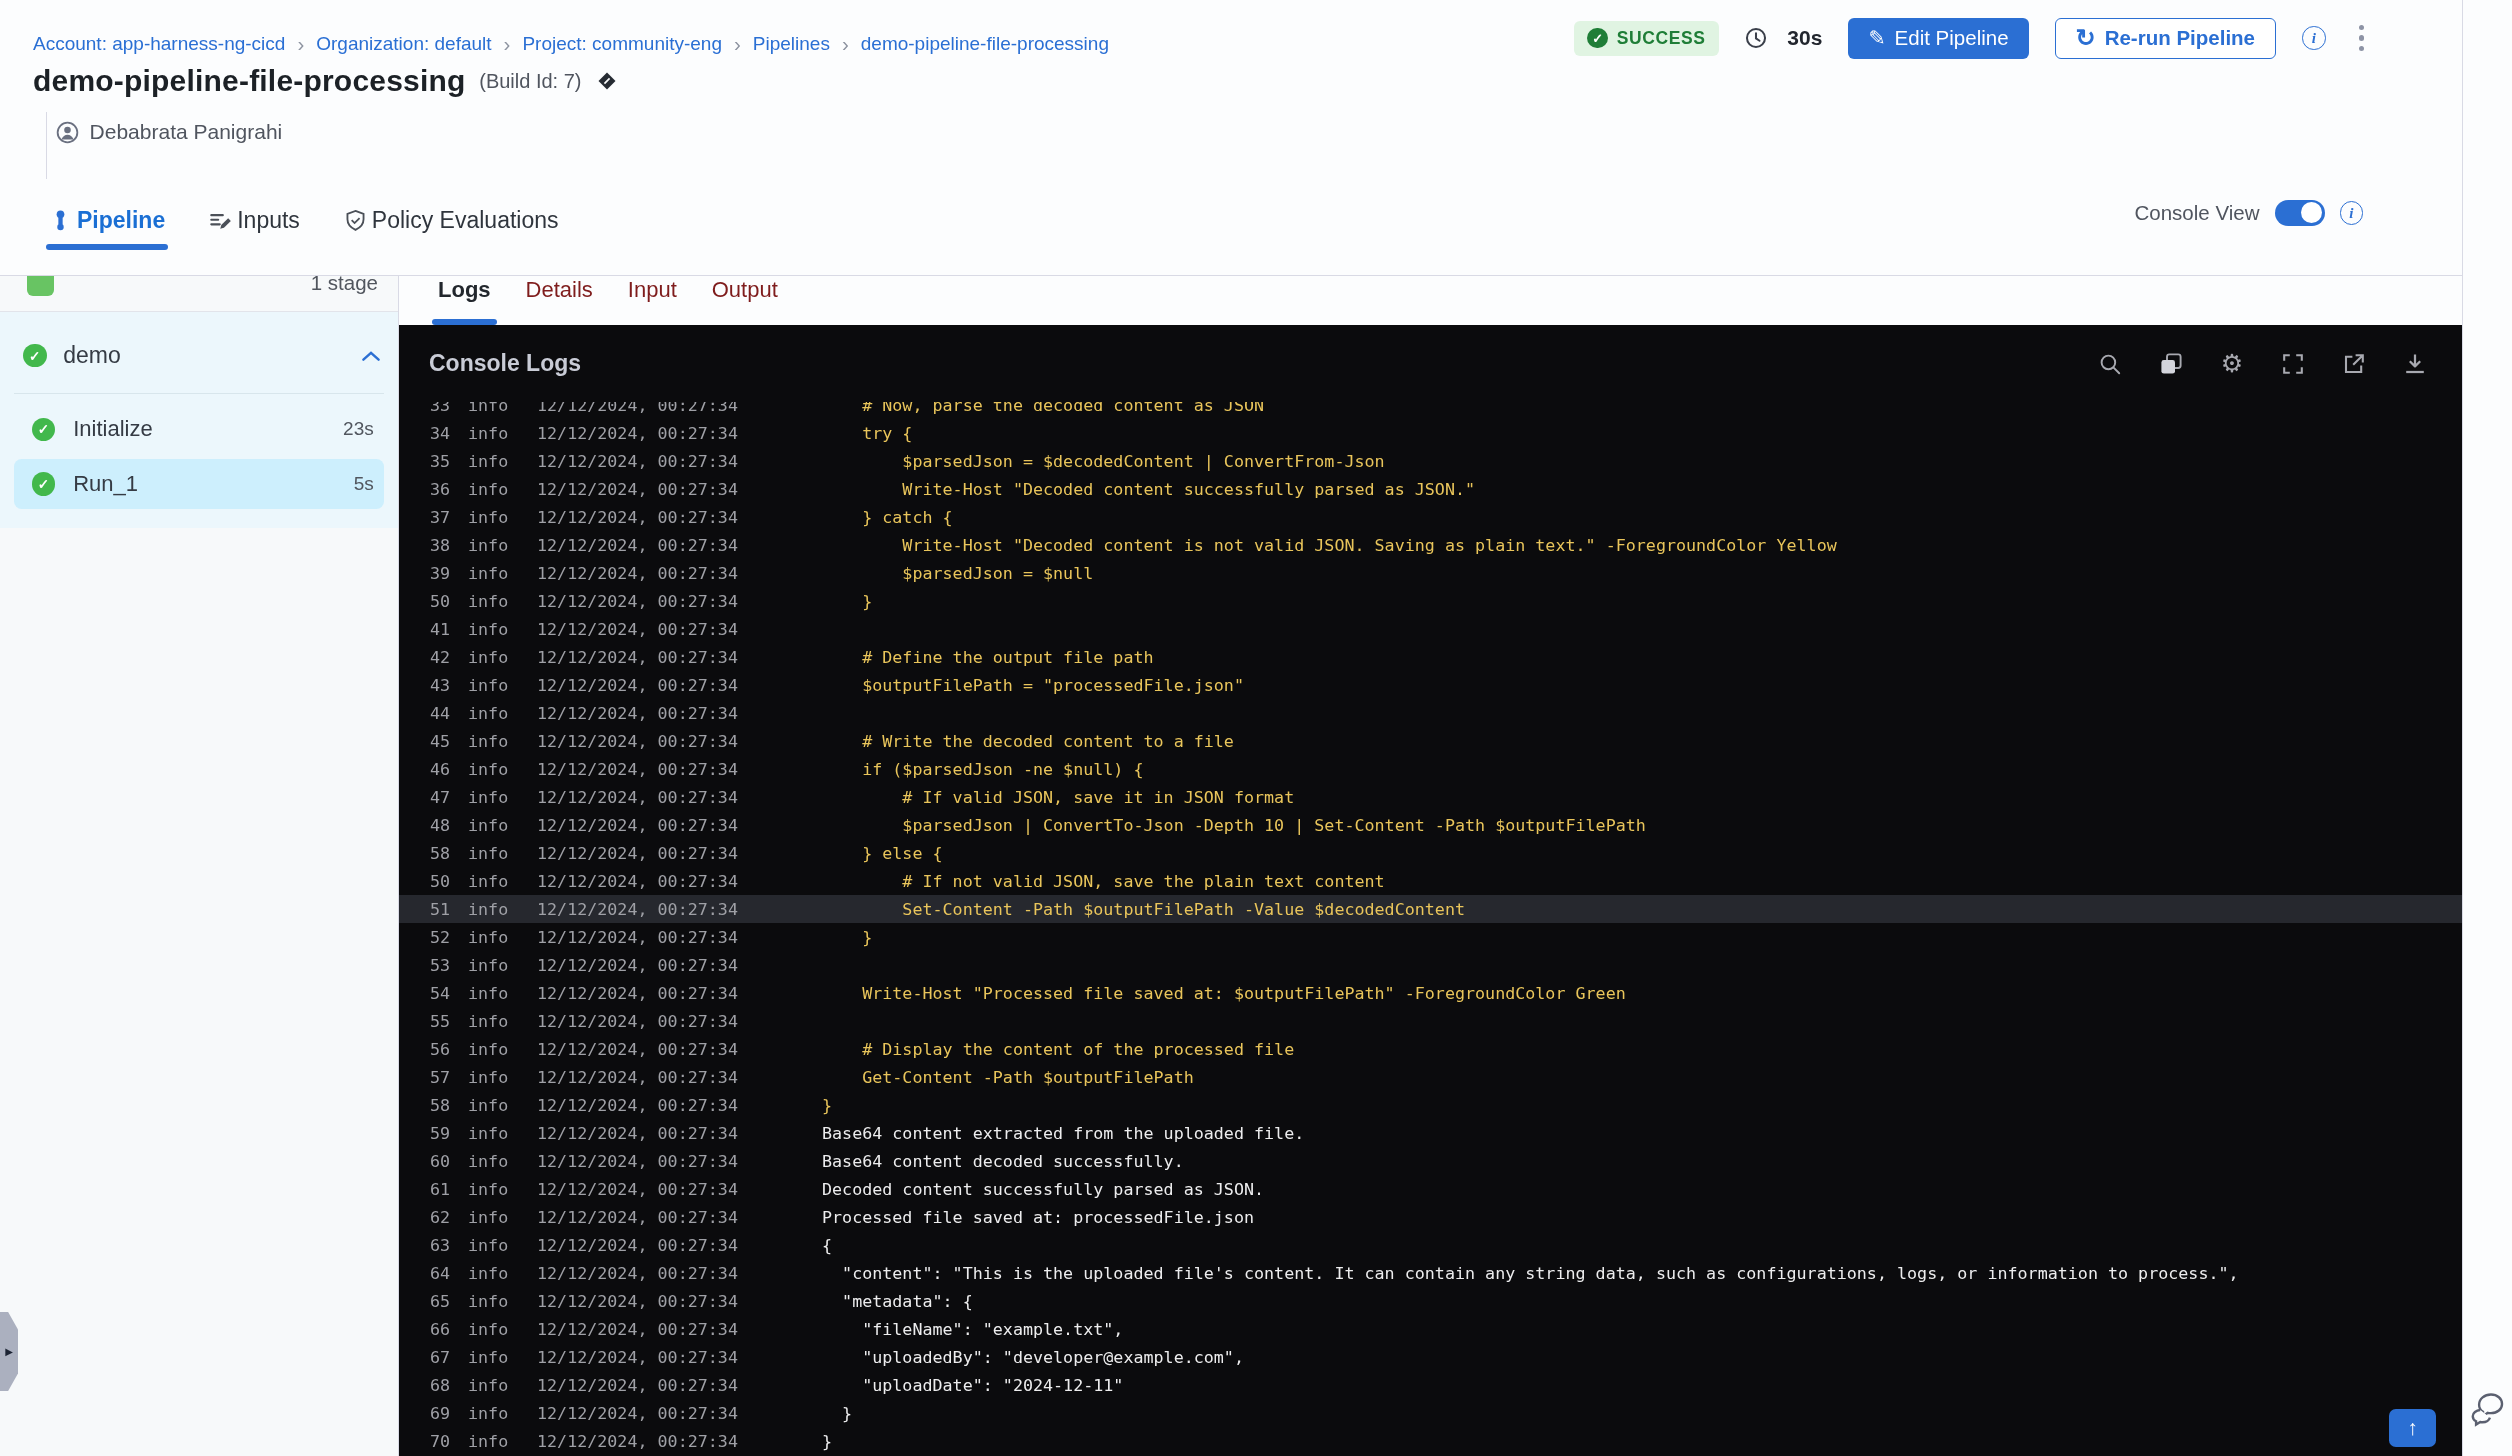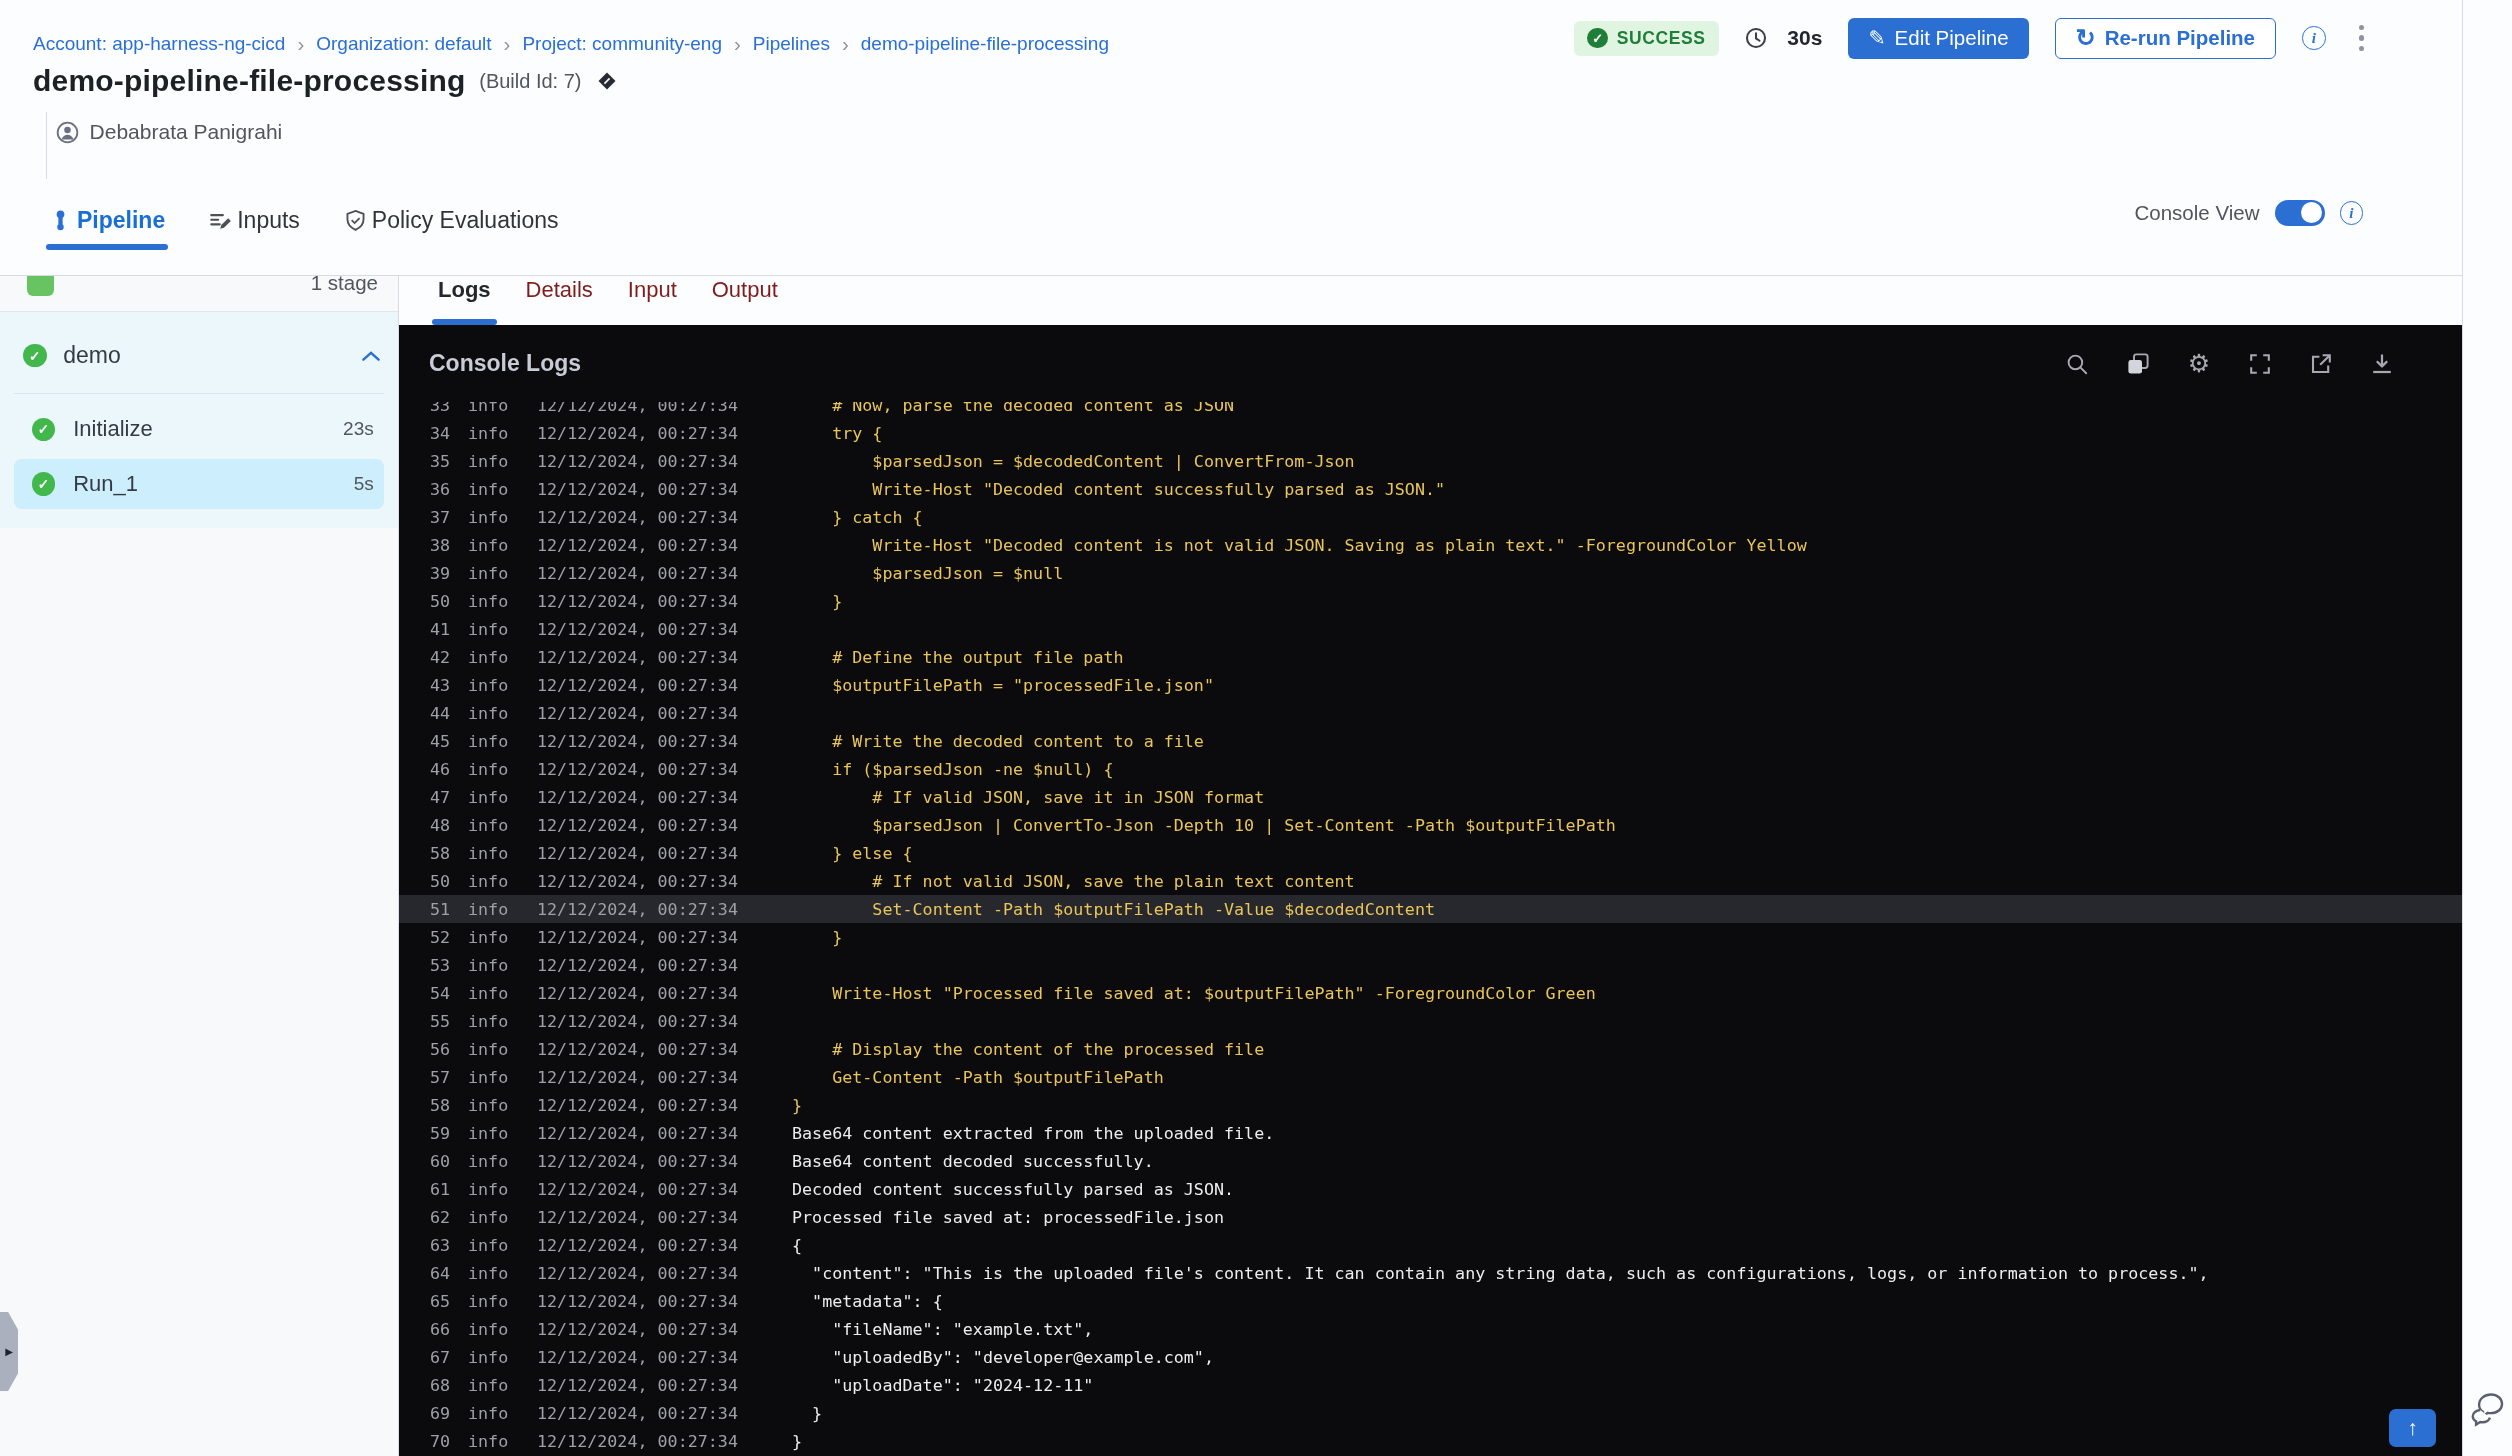--- a/index.html
+++ b/index.html
@@ -85,34 +85,34 @@
   
   .log-tabs{ position:absolute; left:399px; top:254px; height:71px; right:50px; background:#fcfdfe;
     display:flex; gap:35px; padding-left:39px; z-index:1;}
   .log-tab{ position:relative; display:flex; align-items:center; font-size:22px; color:#7f1d1d; cursor:pointer;}
   .log-tab.active{ font-weight:bold; color:#22272d; }
   .log-tab.active::after{ content:""; position:absolute; left:-6px; right:-6px; bottom:0;
     height:6px; border-radius:3.8px; background:var(--accent);}
 
   .console-panel{ position:absolute; left:399px; top:325px; width:2063px; bottom:0;
     background:var(--console-bg); z-index:2;}
-  .console-header{ height:77px; display:flex; align-items:center; padding:0 67px 0 30px; }
+  .console-header{ height:77px; display:flex; align-items:center; padding:0 34px 0 30px; }
   .console-title{ font-size:23px; font-weight:bold; color:#c9ccd6; flex:1; }
   .console-icons{ display:flex; align-items:center; gap:35px; }
   .cicon{ width:26px; height:26px; display:flex; align-items:center; justify-content:center; cursor:pointer;}
   .gear-glyph{ font-size:25px; color:#a8a9b0; line-height:1; }
 
   .log-viewport{ position:absolute; left:0; right:0; top:77px; bottom:0; overflow:hidden; }
   .log-rows{ margin-top:-10.6px; font-family:"DejaVu Sans Mono", monospace; font-size:16.7px; }
   .log-row{ display:flex; height:28px; line-height:28px; white-space:pre; }
   .log-row.hl{ background:var(--row-hl); }
   .log-row .ln{ width:21px; margin-left:30px; text-align:right; color:#9fa0a6; flex:none;}
   .log-row .lvl{ width:43px; margin-left:18px; color:#9fa0a6; flex:none;}
   .log-row .ts{ width:204px; margin-left:26px; color:#9fa0a6; flex:none;}
-  .log-row .msg{ margin-left:51px; }
+  .log-row .msg{ margin-left:81px; }
   .msg.script{ color:var(--log-yellow); }
   .msg.out{ color:var(--log-white); }
 
   .scroll-top{ position:absolute; right:26px; bottom:9px; width:47px; height:38px;
     border-radius:6.8px; background:var(--accent); color:#fff; font-size:21px;
     display:flex; align-items:center; justify-content:center; cursor:pointer; }
 
   
   .right-strip{ position:absolute; right:0; top:0; width:50px; bottom:0; background:#fcfdfe;
     border-left:1.5px solid var(--border); z-index:4;}

